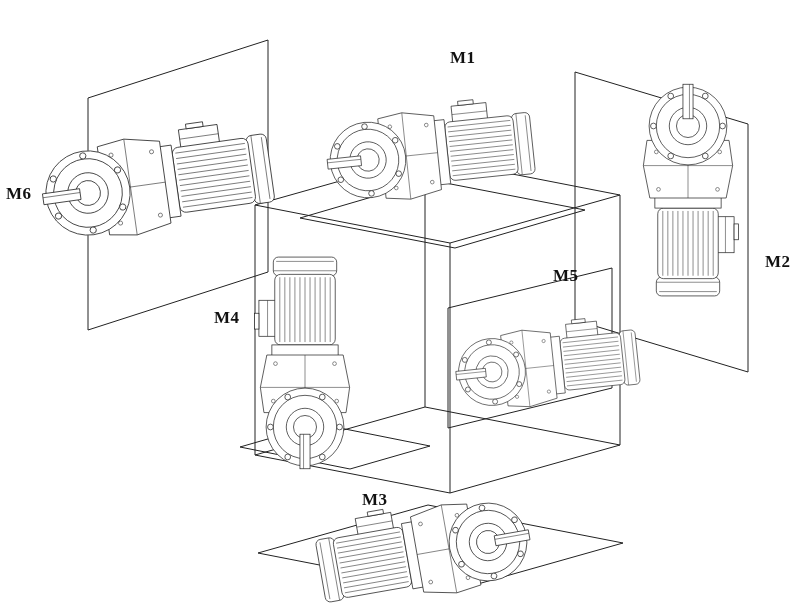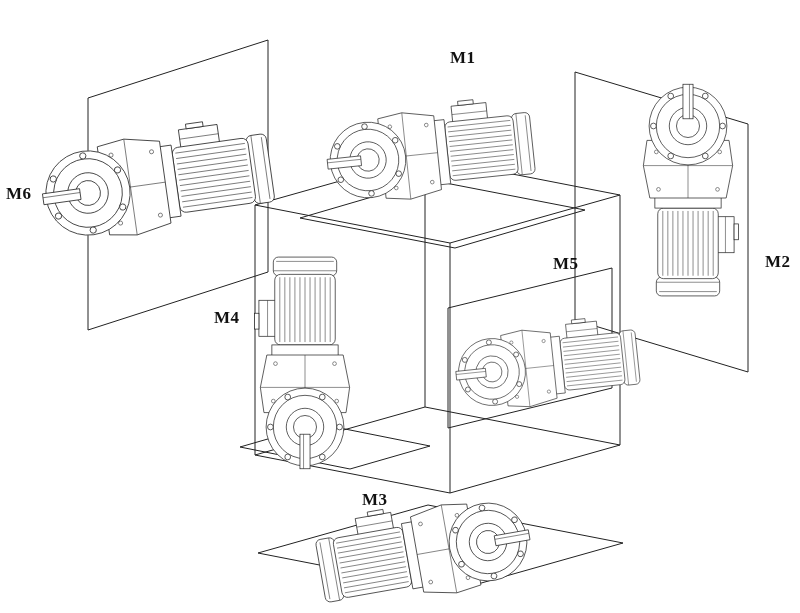--- a/index.html
+++ b/index.html
@@ -122,16 +122,16 @@
     <use href="#gearmotor" transform="translate(688,126) rotate(90) scale(0.72)"></use>
     <use href="#gearmotor" transform="translate(305,427) rotate(-90) scale(0.72)"></use>
     <use href="#gearmotor" transform="translate(492,372) rotate(-6) scale(0.62)"></use>
     <use href="#gearmotor" transform="translate(488,542) rotate(-10) scale(-0.72,0.72)"></use>
   </svg>
 
   <div class="pos-label" style="left:450px; top:48px;">M1</div>
   <div class="pos-label" style="left:765px; top:252px;">M2</div>
   <div class="pos-label" style="left:362px; top:490px;text-align:center;">M3</div>
   <div class="pos-label" style="left:214px; top:308px;">M4</div>
-  <div class="pos-label" style="left:553px; top:254px;">M5</div>
+  <div class="pos-label" style="left:553px; top:266px;">M5</div>
   <div class="pos-label" style="left:6px; top:184px;">M6</div>
 
 </div>
 
 </body></html>

